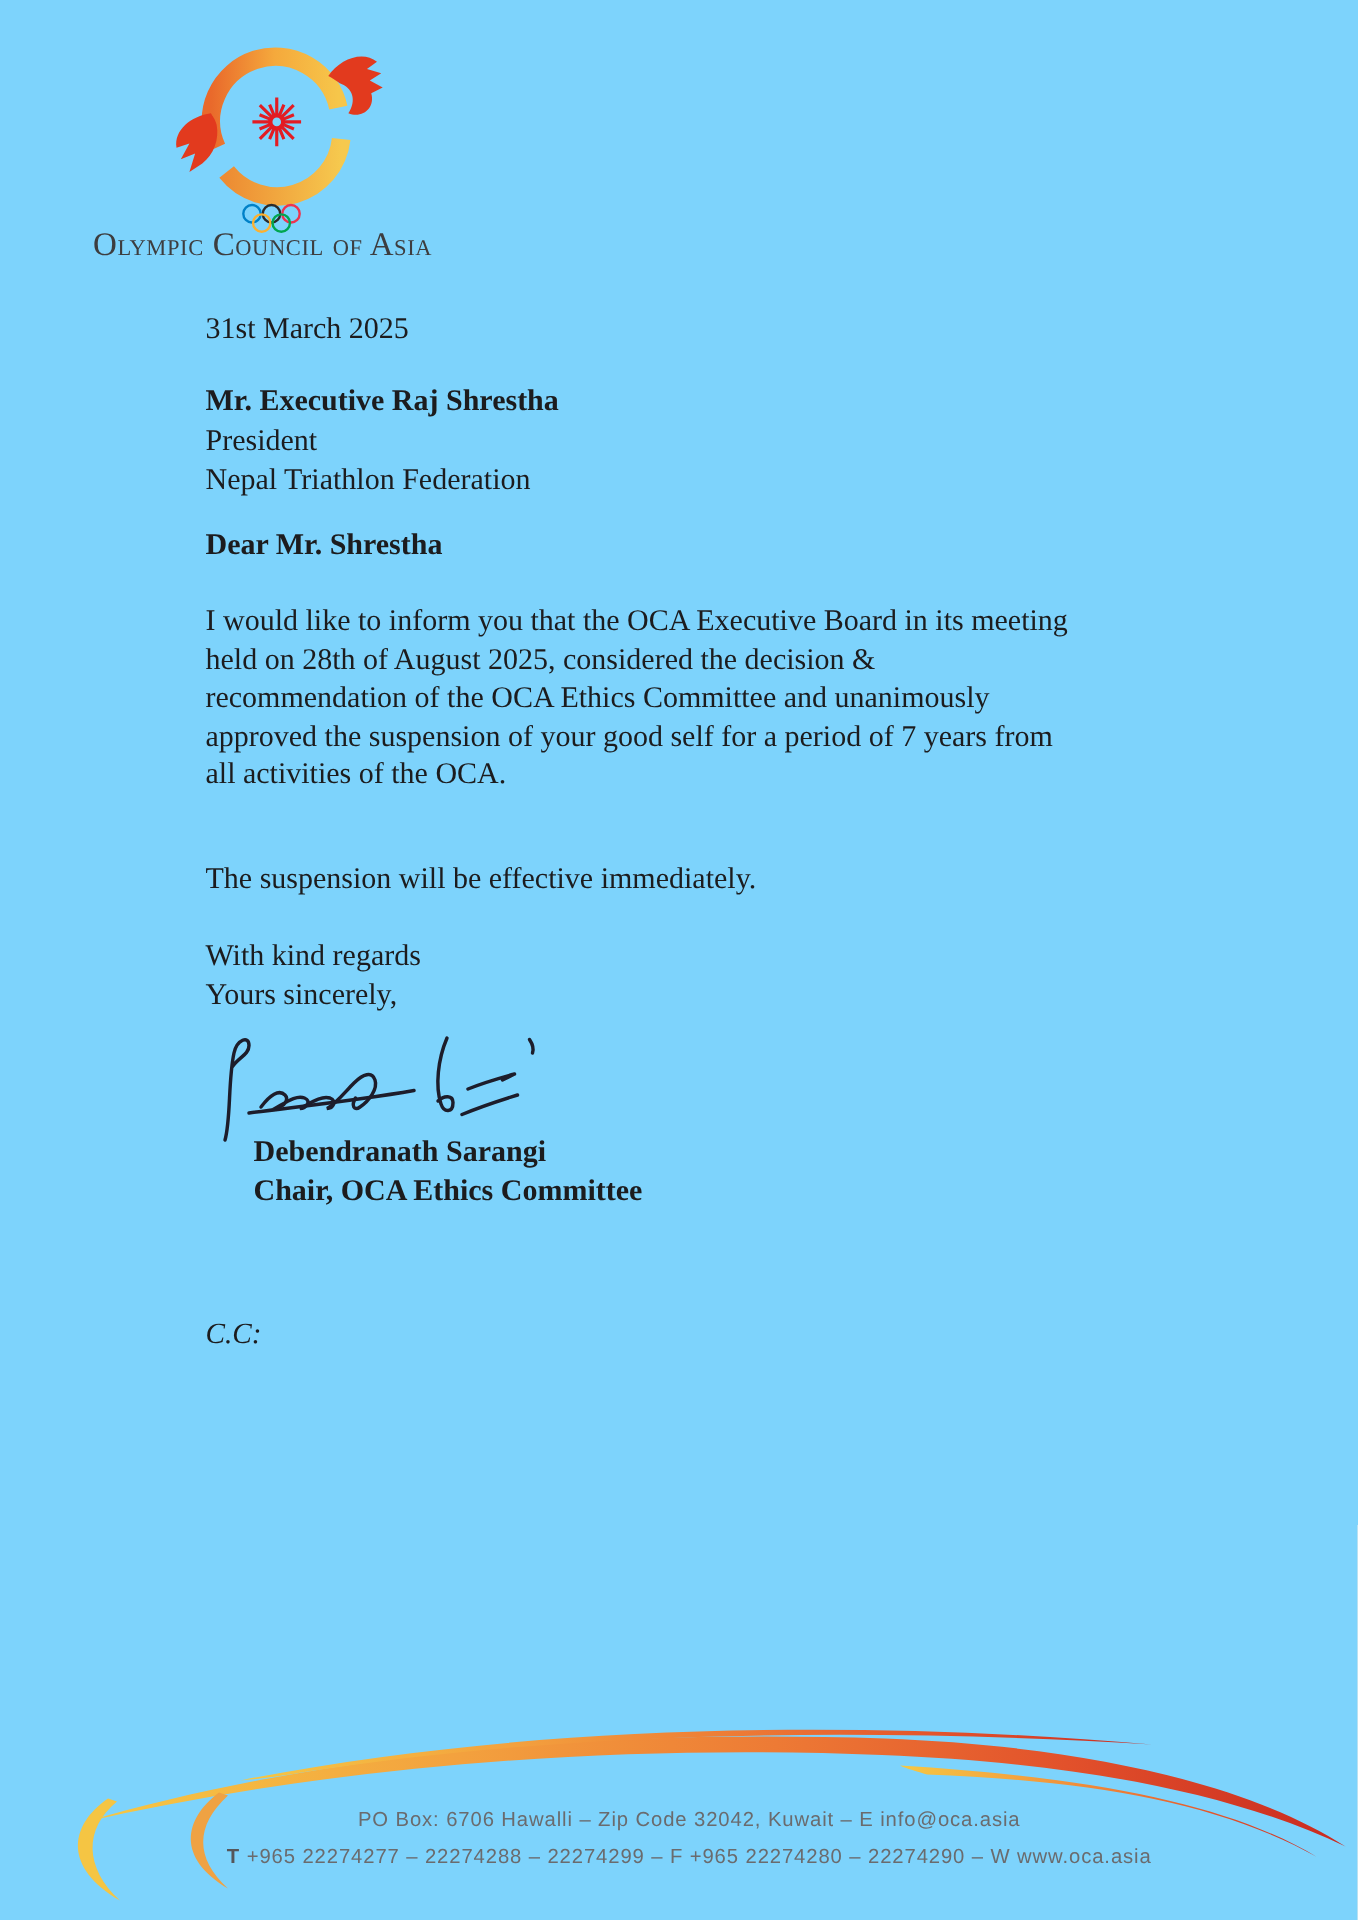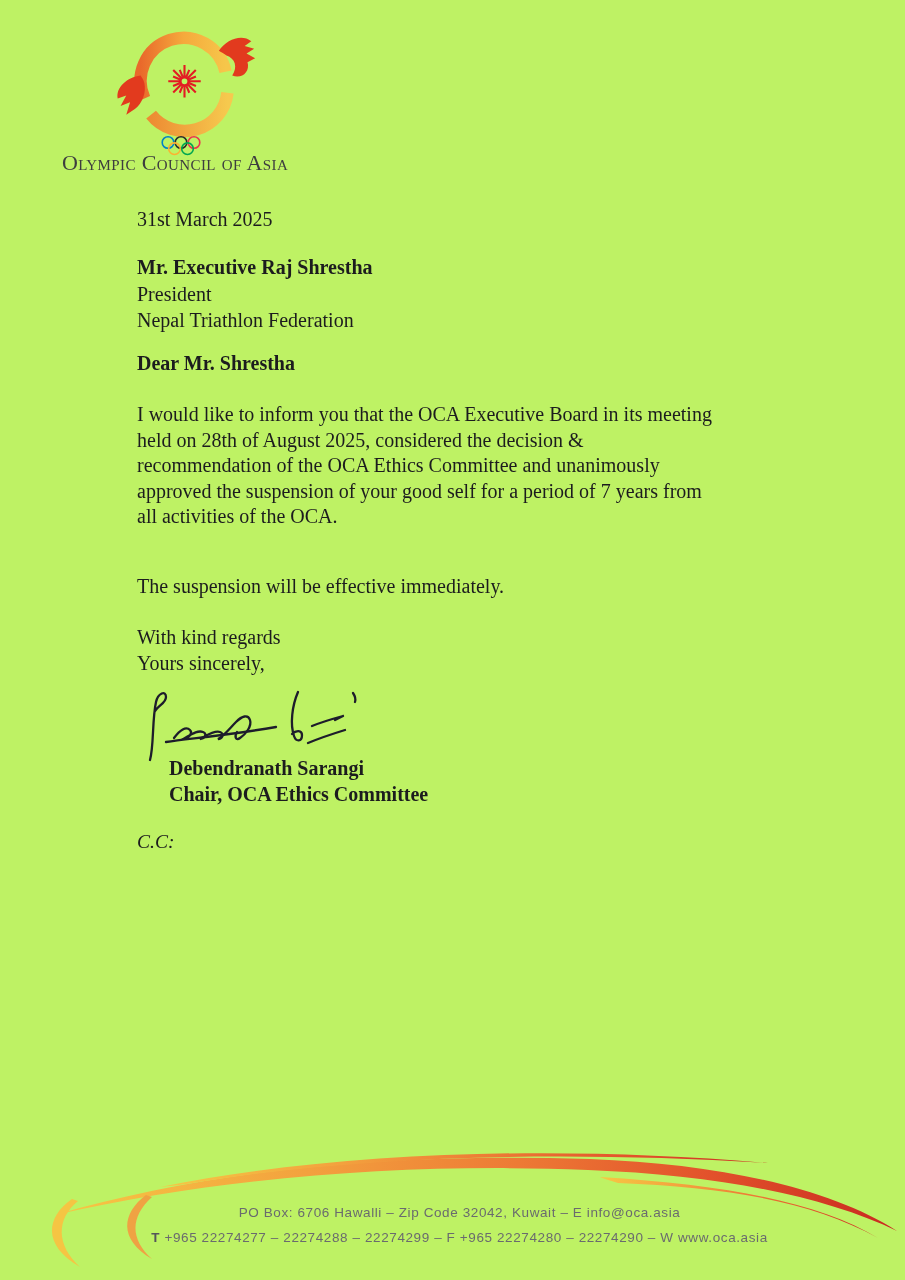--- a/index.html
+++ b/index.html
@@ -1,19 +1,19 @@
 <!DOCTYPE html>
 <html><head>
 <meta charset="utf-8">
 <style>
   html,body{margin:0;padding:0;background:#e9e9e9;}
   .page{
     position:relative;
     width:905px;height:1280px;
-    background:#bef264;
+    background:#7dd3fc;
     font-family:"Liberation Serif", serif;
     color:#1c1c1e;
     overflow:hidden;
     margin:0 auto;
   }
   .abs{position:absolute;}
   
   .letterhead{position:absolute;left:62px;top:18px;width:250px;height:168px;}
   .emblem{position:absolute;left:45px;top:6px;width:155px;height:126px;}
   .rings{position:absolute;left:99px;top:117px;width:46px;height:22px;}
@@ -25,21 +25,21 @@
   
   .date{left:137px;top:208px;font-size:20px;}
   .recipient{left:137px;top:254px;font-size:20px;line-height:26.5px;}
   .bold{font-weight:bold;}
   .salutation{left:137px;top:352px;font-size:20px;font-weight:bold;}
   .body-par{left:137px;top:402px;font-size:20px;line-height:25.5px;}
   .effective{left:137px;top:575px;font-size:20px;}
   .closing{left:137px;top:624px;font-size:20px;line-height:26px;}
   .signature{left:126px;top:676px;width:252px;height:90px;}
   .signatory{left:137px;top:755px;font-size:20px;line-height:26px;font-weight:bold;margin-left:32px;}
-  .cc{left:137px;top:828px;font-size:19.5px;line-height:27px;font-style:italic;display:flex;justify-content:center;}
+  .cc{left:137px;top:876px;font-size:19.5px;line-height:27px;font-style:italic;display:flex;justify-content:center;}
   .cc-label{width:56px;flex:none;}
   
   .swoosh{position:absolute;left:0;top:1143px;width:905px;height:137px;}
   .footer-line{
     position:absolute;left:0;width:905px;text-align:center;
     font-family:"Liberation Sans", sans-serif;
     font-size:13.5px;letter-spacing:.6px;color:#6a6b6e;
     transform:translateX(7px);
   }
   .footer-line .b{font-weight:bold;color:#55565a;}

